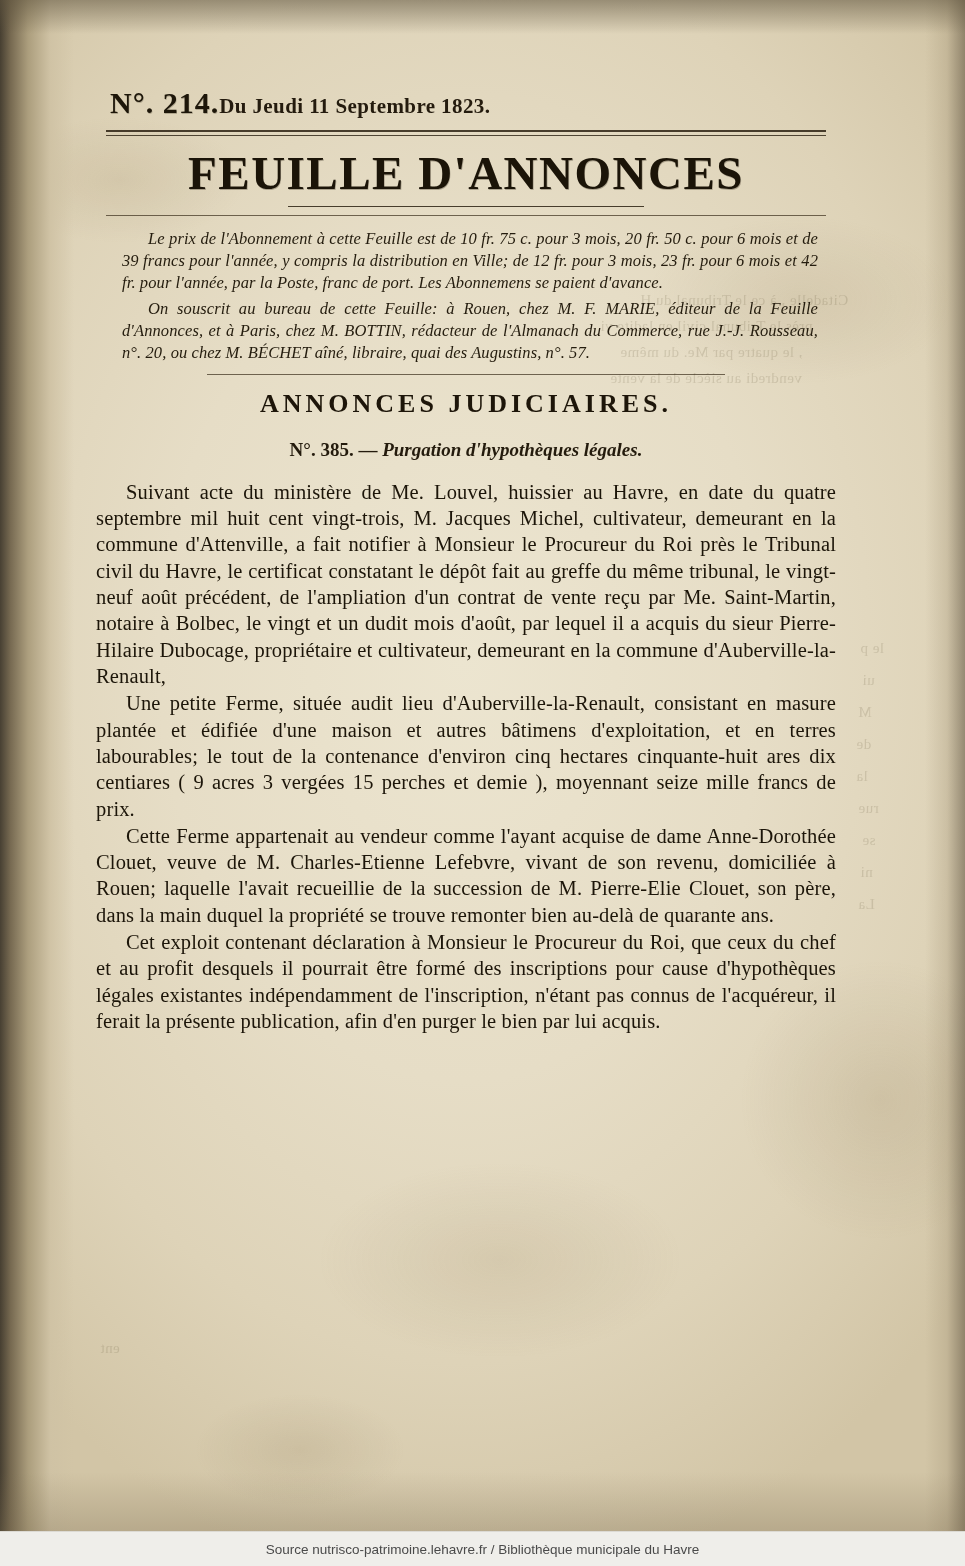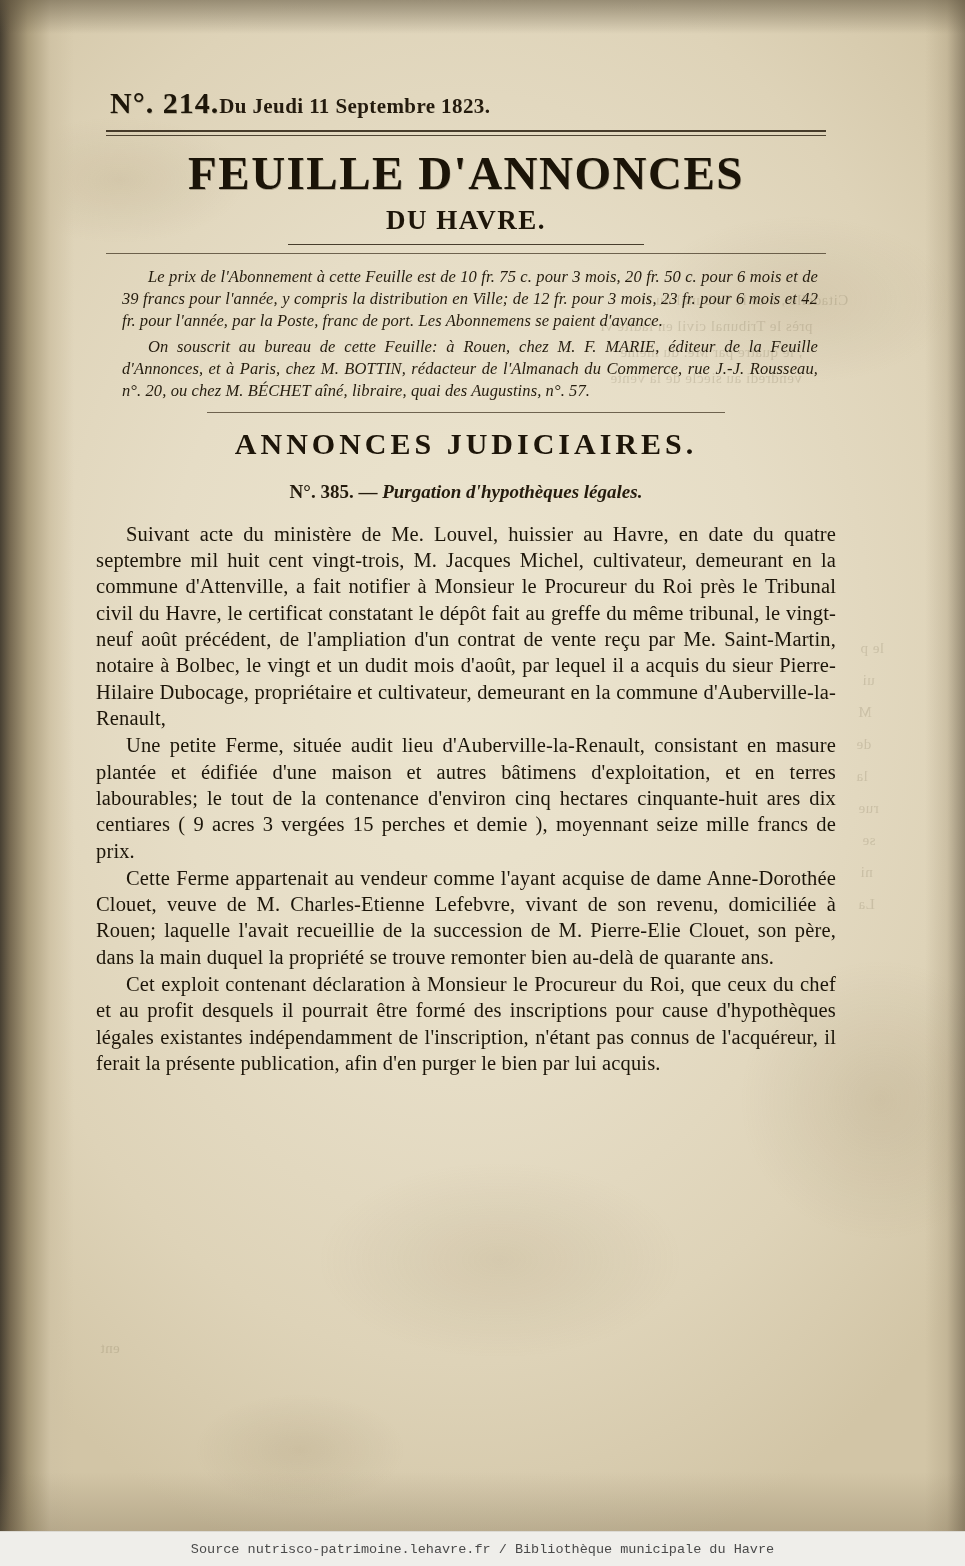--- a/index.html
+++ b/index.html
@@ -170,21 +170,21 @@
     font-size: 16.5px;
     line-height: 1.33;
     text-align: justify;
     color: #241c0e;
     letter-spacing: 0.1px;
   }
   .sub-block p { margin: 0 0 4px 0; text-indent: 26px; }
 
   .section-head {
     text-align: center;
-    font-size: 30px;
+    font-size: 26px;
     font-weight: 700;
     letter-spacing: 4px;
     margin-top: 14px;
     color: #1d1509;
   }
   .art-head {
     text-align: center;
     font-size: 19px;
     margin-top: 20px;
     color: #241b0d;
@@ -204,21 +204,21 @@
 
   .footer-bar {
     position: absolute;
     left: 0; right: 0; bottom: 0;
     height: 34px;
     background: #efeeea;
     border-top: 1px solid #dcdad4;
     display: flex;
     align-items: center;
     justify-content: center;
-    font-family: Liberation Mono, monospace;
+    font-family: Liberation Sans, sans-serif;
     font-size: 13.5px;
     color: #4a4a4a;
   }
 </style>
 </head>
 <body>
 
 <div id="page">
 
   <div class="binding-left"></div>
@@ -245,21 +245,20 @@
 
     <div class="masthead-row">
       <div class="issue-no">N°. 214.</div>
       <div class="issue-date">Du Jeudi 11 Septembre 1823.</div>
     </div>
 
     <div class="rule"></div>
     <div class="rule thin" style="margin-top:3px;"></div>
 
     <div class="title-main">FEUILLE D'ANNONCES</div>
-    <div class="title-sub2">DU HAVRE.</div>
 
     <div class="rule short"></div>
 
 
     <div class="rule verythin" style="margin-top:8px;"></div>
 
     <div class="sub-block">
       <p>Le prix de l'Abonnement à cette Feuille est de 10 fr. 75 c. pour 3 mois, 20 fr. 50 c. pour 6 mois et de 39 francs pour l'année, y compris la distribution en Ville; de 12 fr. pour 3 mois, 23 fr. pour 6 mois et 42 fr. pour l'année, par la Poste, franc de port. Les Abonnemens se paient d'avance.</p>
       <p>On souscrit au bureau de cette Feuille: à Rouen, chez M. F. MARIE, éditeur de la Feuille d'Annonces, et à Paris, chez M. BOTTIN, rédacteur de l'Almanach du Commerce, rue J.-J. Rousseau, n°. 20, ou chez M. BÉCHET aîné, libraire, quai des Augustins, n°. 57.</p>
     </div>

